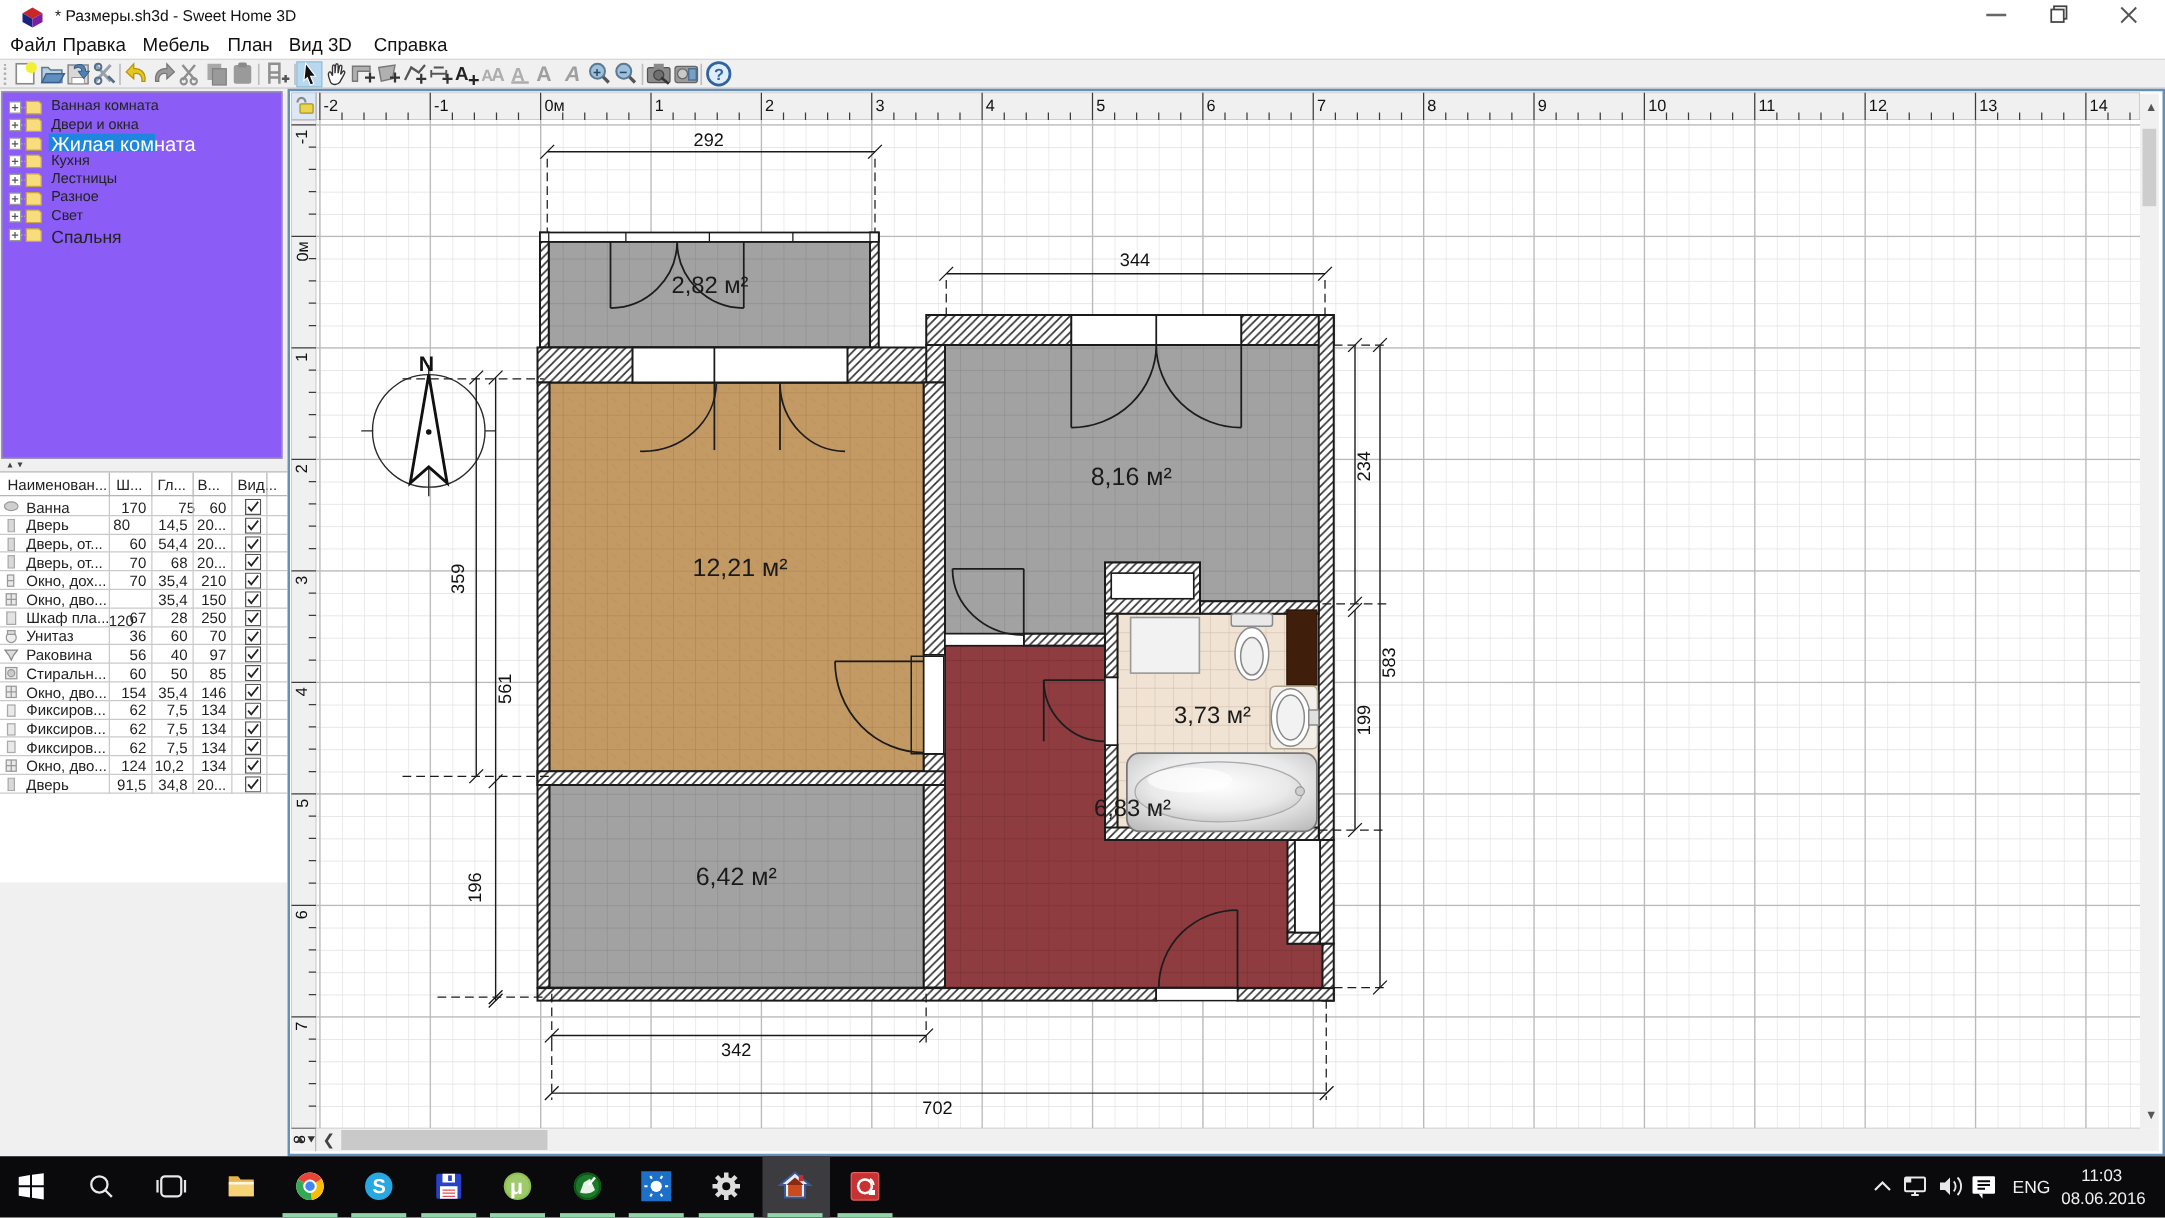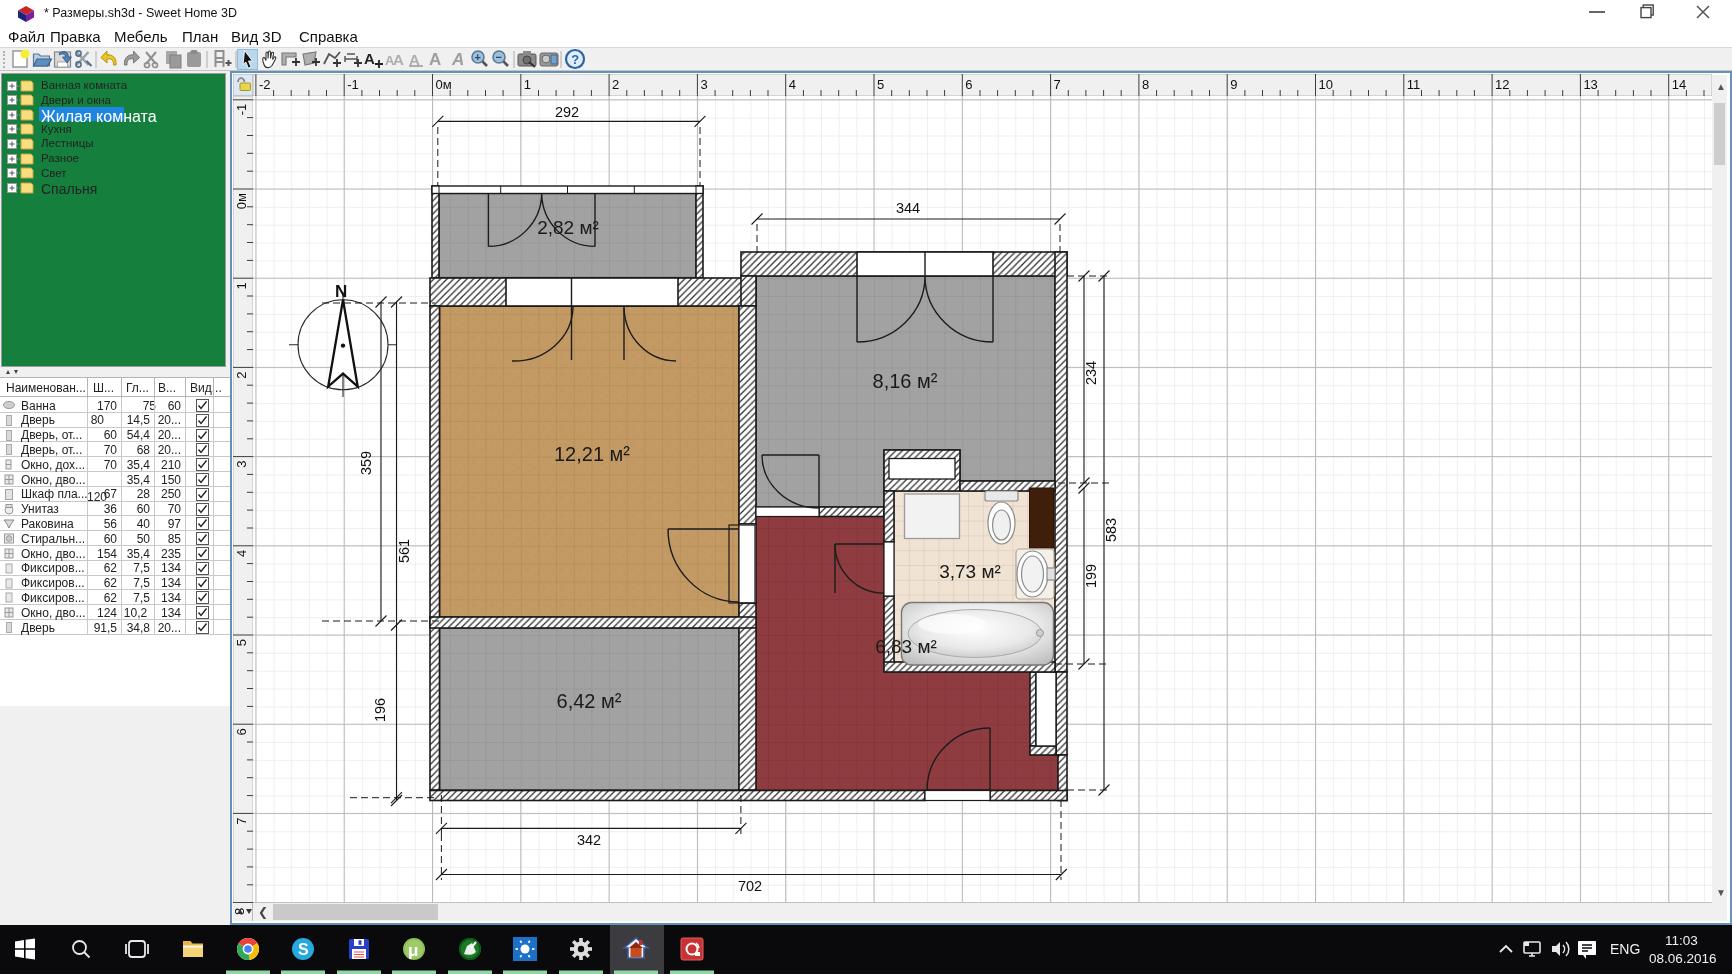--- a/index.html
+++ b/index.html
@@ -144,21 +144,21 @@
           <circle cx="-3" cy="0" r="4" fill="#c9c9c9" stroke="#666"></circle>
           <rect x="2" y="-4" width="6" height="9" fill="#7a9fc4" stroke="#44688c"></rect>
         </g>
         <g transform="translate(575,11)">
           <circle cx="0" cy="0" r="9" fill="#dfeefc" stroke="#2f64a0" stroke-width="2.2"></circle>
           <text x="-3.8" y="4.8" font-size="13" font-weight="bold" fill="#2f64a0">?</text>
         </g>
       </svg>
     </div>
     <div class="abs" style="left:0;top:71px;width:230px;height:854px;background:#f0f0f0">
-      <div class="abs" style="left:1px;top:2px;width:225px;height:294px;background:#15803d;border:1px solid #9a9a9a">
+      <div class="abs" style="left:1px;top:2px;width:225px;height:294px;background:#8b5cf6;border:1px solid #9a9a9a">
         <svg class="abs" style="left:5px;top:5.5px" width="30" height="12" viewBox="0 0 30 12">
           <rect x="0.5" y="1.5" width="9" height="9" fill="#fff" stroke="#9a9a9a"></rect>
           <path d="M2.5,6 L7.5,6 M5,3.5 L5,8.5" stroke="#555" stroke-width="1"></path>
           <path d="M10,6 L13,6" stroke="#bbb" stroke-width="1" stroke-dasharray="1,1.5"></path>
           <path d="M14,1 h10 l2,2 v8 h-12 z" fill="#f7dd7e" stroke="#c8a53e" stroke-width="1"></path>
         </svg>
         <div class="abs" style="left:39px;top:5.0px;font-size:11.5px;color:#222">Ванная комната</div>
         <svg class="abs" style="left:5px;top:20.1px" width="30" height="12" viewBox="0 0 30 12">
           <rect x="0.5" y="1.5" width="9" height="9" fill="#fff" stroke="#9a9a9a"></rect>
           <path d="M2.5,6 L7.5,6 M5,3.5 L5,8.5" stroke="#555" stroke-width="1"></path>
@@ -413,21 +413,21 @@
         </div>
         <div class="abs" style="left:0;top:169.0px;width:230px;height:14.8px;border-bottom:1px solid #c9c9c9">
           <svg class="abs" style="left:3px;top:2px" width="12" height="11" viewBox="0 0 12 11">
             <rect x="2" y="1" width="8" height="9" fill="#e9e9e9" stroke="#999"></rect>
             <line x1="6" y1="1" x2="6" y2="10" stroke="#999"></line>
             <line x1="2" y1="5.5" x2="10" y2="5.5" stroke="#999"></line>
           </svg>
           <div class="abs" style="left:21px;top:0.5px">Окно, дво...</div>
           <div class="abs" style="left:87px;top:0.5px;width:30px;text-align:right">154</div>
           <div class="abs" style="left:121px;top:0.5px;width:29px;text-align:right">35,4</div>
-          <div class="abs" style="left:154px;top:0.5px;width:27px;text-align:right">235</div>
+          <div class="abs" style="left:154px;top:0.5px;width:27px;text-align:right">146</div>
           <svg class="abs" style="left:196px;top:1px" width="13" height="13" viewBox="0 0 13 13">
             <rect x="0.5" y="0.5" width="12" height="12" fill="#fff" stroke="#555"></rect>
             <path d="M2.5,6.5 L5,9.5 L10.5,2.5" fill="none" stroke="#222" stroke-width="1.4"></path>
           </svg>
           <div class="abs" style="left:87px;top:0;width:1px;height:14.8px;background:#c9c9c9"></div>
           <div class="abs" style="left:121px;top:0;width:1px;height:14.8px;background:#c9c9c9"></div>
           <div class="abs" style="left:154px;top:0;width:1px;height:14.8px;background:#c9c9c9"></div>
           <div class="abs" style="left:185px;top:0;width:1px;height:14.8px;background:#c9c9c9"></div>
           <div class="abs" style="left:213px;top:0;width:1px;height:14.8px;background:#c9c9c9"></div>
         </div>

